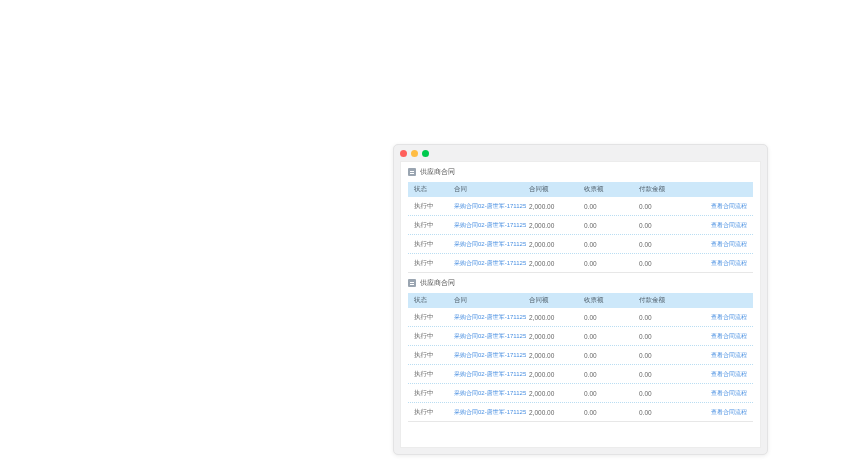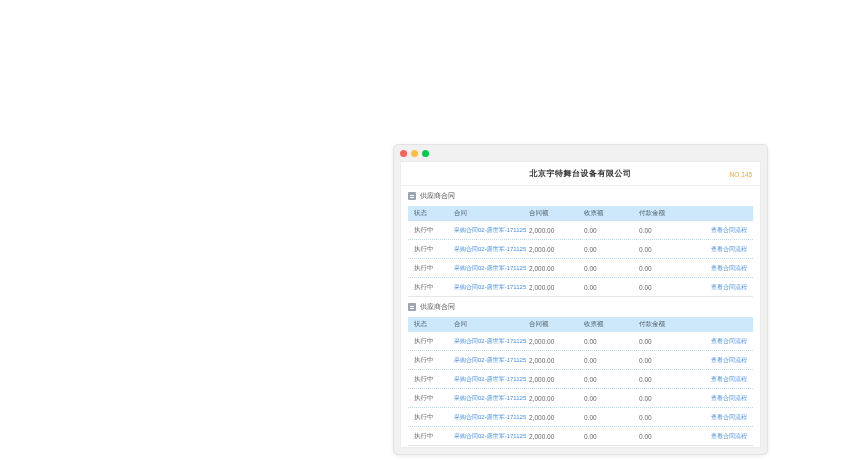--- a/index.html
+++ b/index.html
@@ -54,24 +54,20 @@
 </head>
 <body>
 
 <div class="window">
   <div class="titlebar">
     <span class="light red"></span>
     <span class="light yellow"></span>
     <span class="light green"></span>
   </div>
   <div class="card">
-    <div class="card-header">
-      <div class="page-title">北京宇特舞台设备有限公司</div>
-      <div class="doc-badge">NO.145</div>
-    </div>
     <div id="sections">
   <section>
     <div class="sec-head">
       <span class="sec-icon">
               <i></i>
               <i></i>
             </span>
       <span class="sec-title">供应商合同</span>
     </div>
     <div class="tbl">

